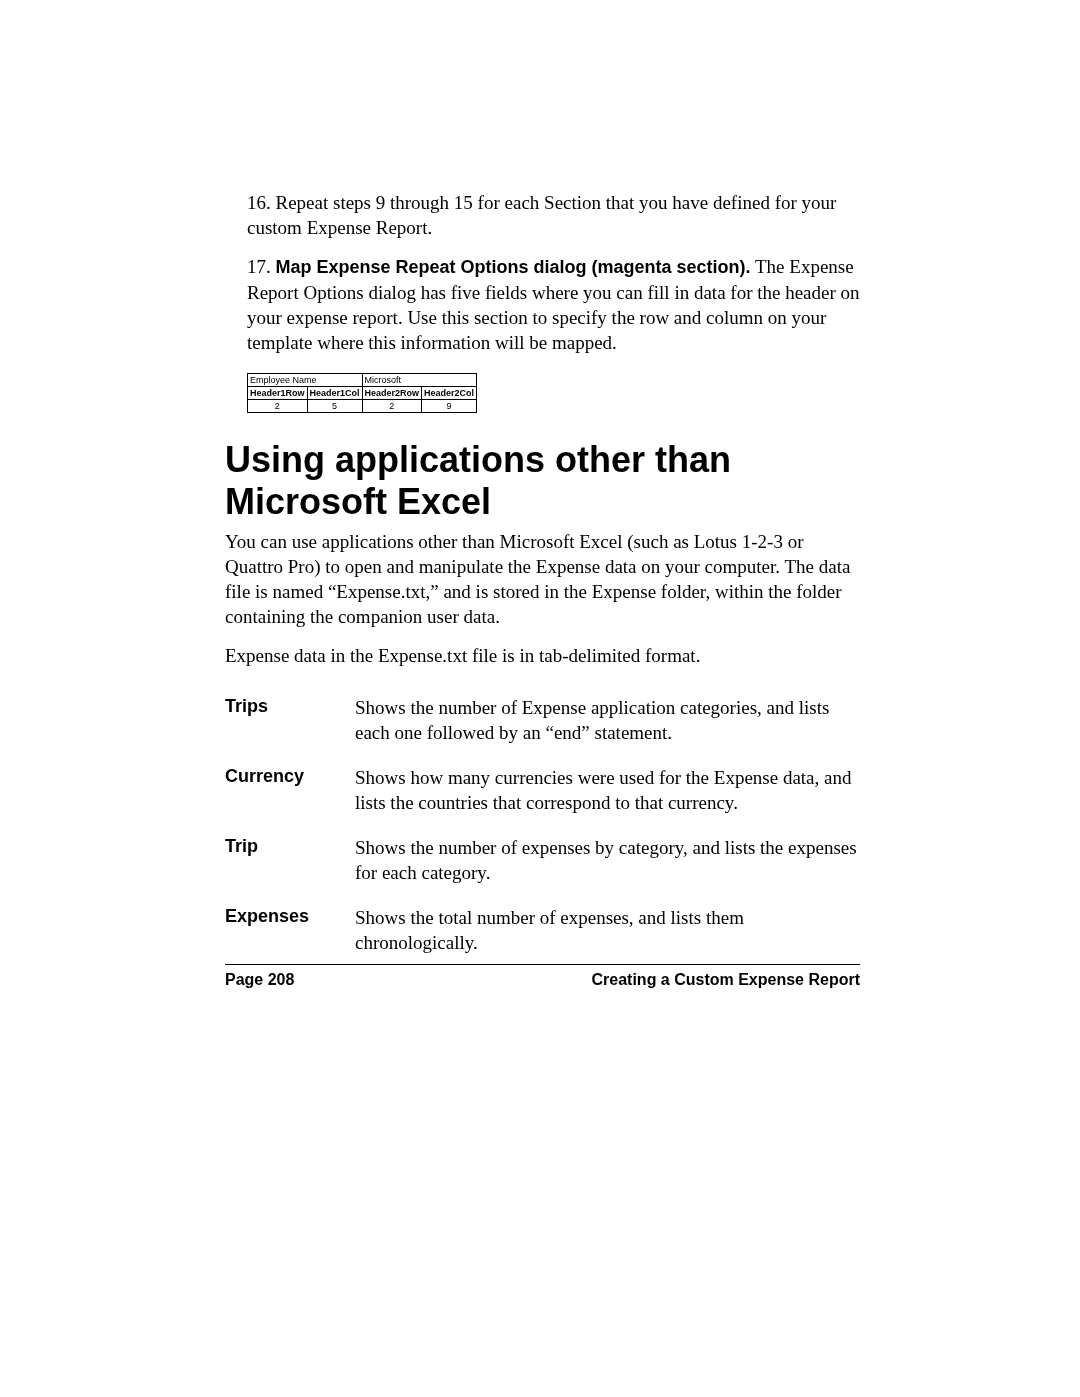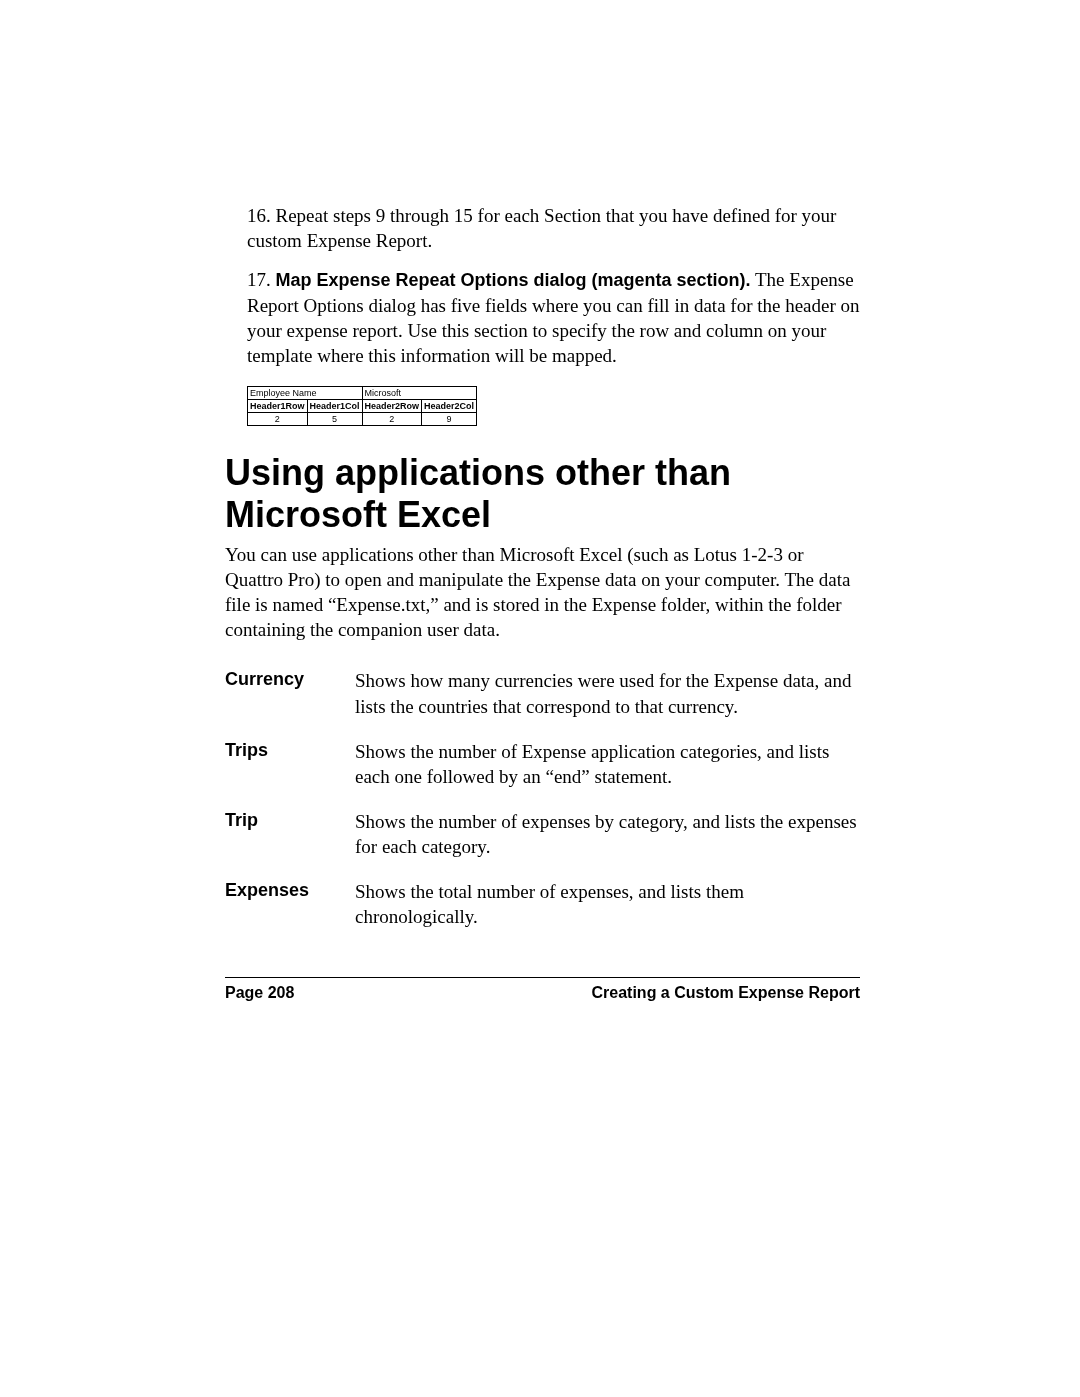--- a/index.html
+++ b/index.html
@@ -8,21 +8,20 @@
     background: #fff;
     font-family: "Palatino Linotype", "Book Antiqua", Palatino, Georgia, serif;
     color: #000;
   }
   .page {
     width: 1080px;
     height: 990px;
     position: relative;
     box-sizing: border-box;
     padding: 190px 220px 0 225px;
-    margin-top: 13px;
   }
   .body-text {
     font-size: 19px;
     line-height: 1.32;
   }
   .ol-item {
     margin: 0 0 14px 22px;
   }
   .ol-num {
     display: inline;
@@ -134,30 +133,31 @@
       <td class="val">5</td>
       <td class="val">2</td>
       <td class="val">9</td>
     </tr>
   </tbody>
     </table>
 
 
   <h2 class="section">Using applications other than Microsoft Excel</h2>
   <p class="para">You can use applications other than Microsoft Excel (such as Lotus 1-2-3 or Quattro Pro) to open and manipulate the Expense data on your computer. The data file is named “Expense.txt,” and is stored in the Expense folder, within the folder containing the companion user data.</p>
+  <p class="para">Expense data in the Expense.txt file is in tab-delimited format.</p>
 
 
   <div class="def-table">
     <div class="def-row">
+      <div class="def-term">Trips</div>
+      <div class="def-desc">Shows the number of Expense application categories, and lists each one followed by an “end” statement.</div>
+    </div>
+    <div class="def-row">
       <div class="def-term">Currency</div>
       <div class="def-desc">Shows how many currencies were used for the Expense data, and lists the countries that correspond to that currency.</div>
-    </div>
-    <div class="def-row">
-      <div class="def-term">Trips</div>
-      <div class="def-desc">Shows the number of Expense application categories, and lists each one followed by an “end” statement.</div>
     </div>
     <div class="def-row">
       <div class="def-term">Trip</div>
       <div class="def-desc">Shows the number of expenses by category, and lists the expenses for each category.</div>
     </div>
     <div class="def-row">
       <div class="def-term">Expenses</div>
       <div class="def-desc">Shows the total number of expenses, and lists them chronologically.</div>
     </div>
   </div>

